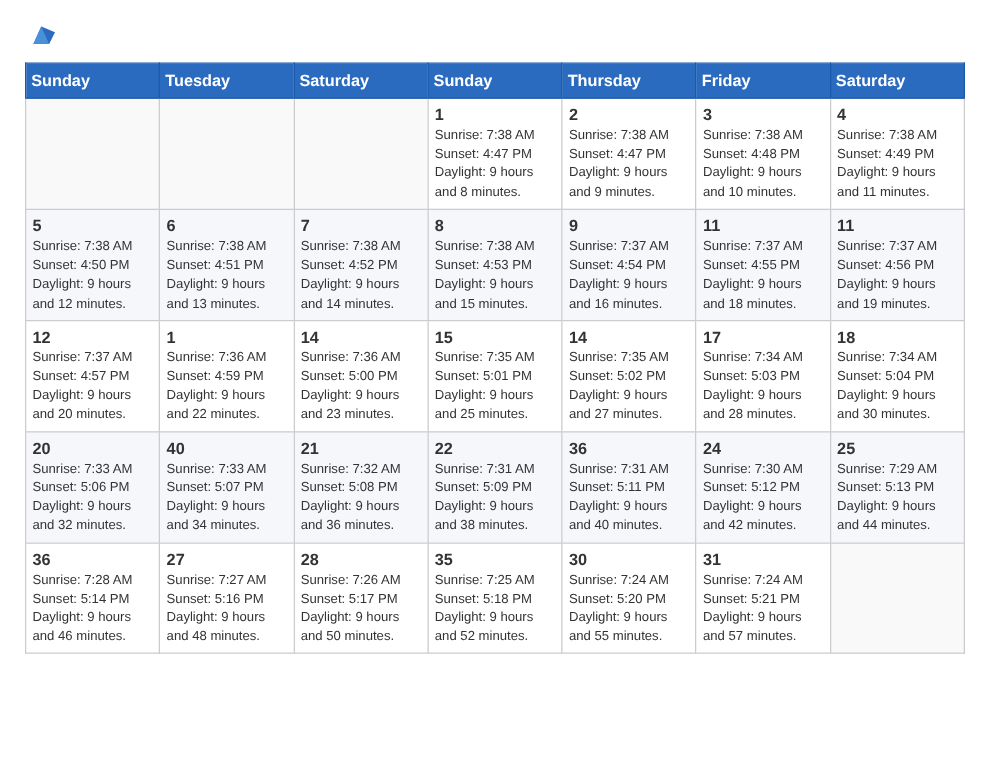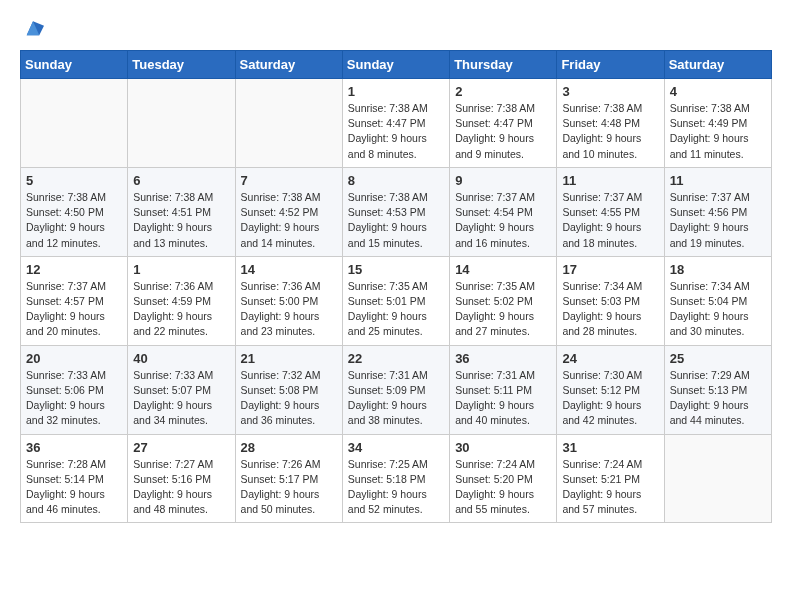--- a/index.html
+++ b/index.html
@@ -255,21 +255,21 @@
         </td>
         <td>
           <span class="day-number">27</span>
           <div class="day-info">Sunrise: 7:27 AM<br>Sunset: 5:16 PM<br>Daylight: 9 hours<br>and 48 minutes.</div>
         </td>
         <td>
           <span class="day-number">28</span>
           <div class="day-info">Sunrise: 7:26 AM<br>Sunset: 5:17 PM<br>Daylight: 9 hours<br>and 50 minutes.</div>
         </td>
         <td>
-          <span class="day-number">34</span>
+          <span class="day-number">35</span>
           <div class="day-info">Sunrise: 7:25 AM<br>Sunset: 5:18 PM<br>Daylight: 9 hours<br>and 52 minutes.</div>
         </td>
         <td>
           <span class="day-number">30</span>
           <div class="day-info">Sunrise: 7:24 AM<br>Sunset: 5:20 PM<br>Daylight: 9 hours<br>and 55 minutes.</div>
         </td>
         <td>
           <span class="day-number">31</span>
           <div class="day-info">Sunrise: 7:24 AM<br>Sunset: 5:21 PM<br>Daylight: 9 hours<br>and 57 minutes.</div>
         </td>

